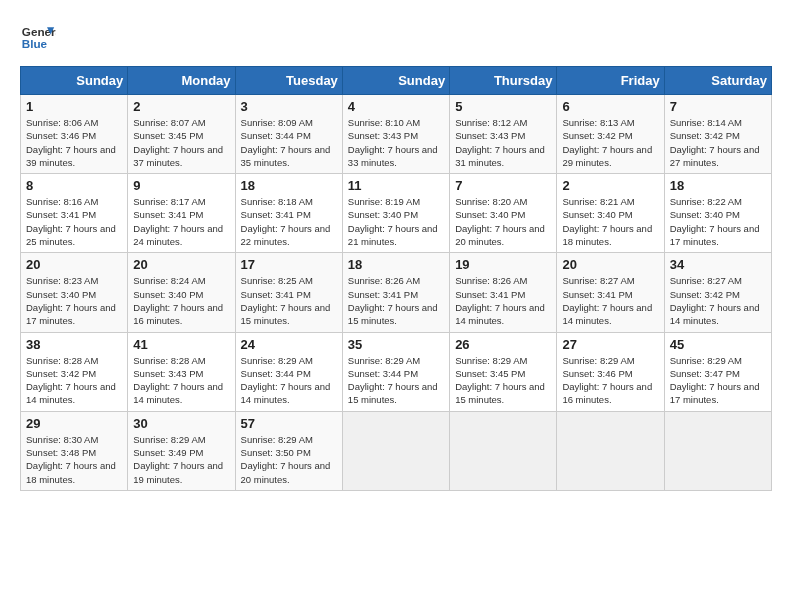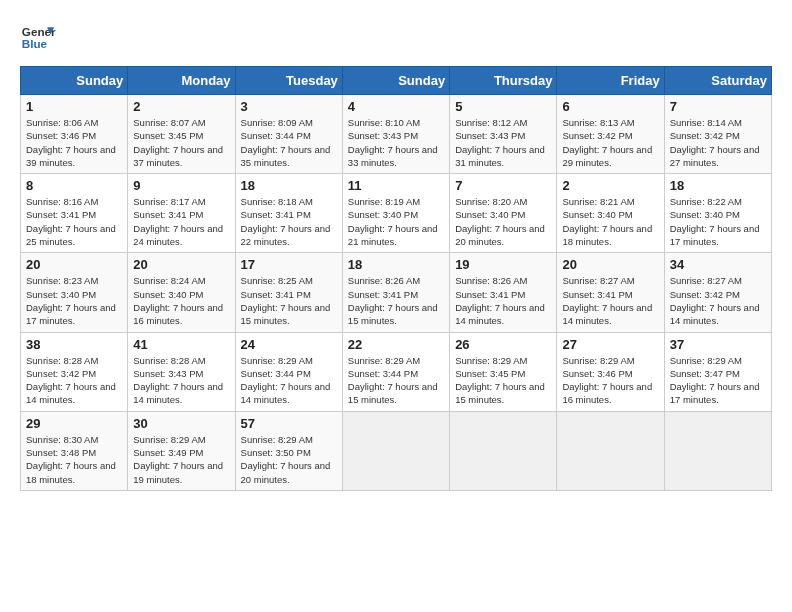--- a/index.html
+++ b/index.html
@@ -198,33 +198,33 @@
         </td>
         <td>
           <div class="day-num">41</div>
           <div class="day-info">Sunrise: 8:28 AM<br>Sunset: 3:43 PM<br>Daylight: 7 hours and 14 minutes.</div>
         </td>
         <td>
           <div class="day-num">24</div>
           <div class="day-info">Sunrise: 8:29 AM<br>Sunset: 3:44 PM<br>Daylight: 7 hours and 14 minutes.</div>
         </td>
         <td>
-          <div class="day-num">22</div>
+          <div class="day-num">35</div>
           <div class="day-info">Sunrise: 8:29 AM<br>Sunset: 3:44 PM<br>Daylight: 7 hours and 15 minutes.</div>
         </td>
         <td>
           <div class="day-num">26</div>
           <div class="day-info">Sunrise: 8:29 AM<br>Sunset: 3:45 PM<br>Daylight: 7 hours and 15 minutes.</div>
         </td>
         <td>
           <div class="day-num">27</div>
           <div class="day-info">Sunrise: 8:29 AM<br>Sunset: 3:46 PM<br>Daylight: 7 hours and 16 minutes.</div>
         </td>
         <td>
-          <div class="day-num">37</div>
+          <div class="day-num">45</div>
           <div class="day-info">Sunrise: 8:29 AM<br>Sunset: 3:47 PM<br>Daylight: 7 hours and 17 minutes.</div>
         </td>
       </tr>
       <tr>
         <td>
           <div class="day-num">29</div>
           <div class="day-info">Sunrise: 8:30 AM<br>Sunset: 3:48 PM<br>Daylight: 7 hours and 18 minutes.</div>
         </td>
         <td>
           <div class="day-num">30</div>

